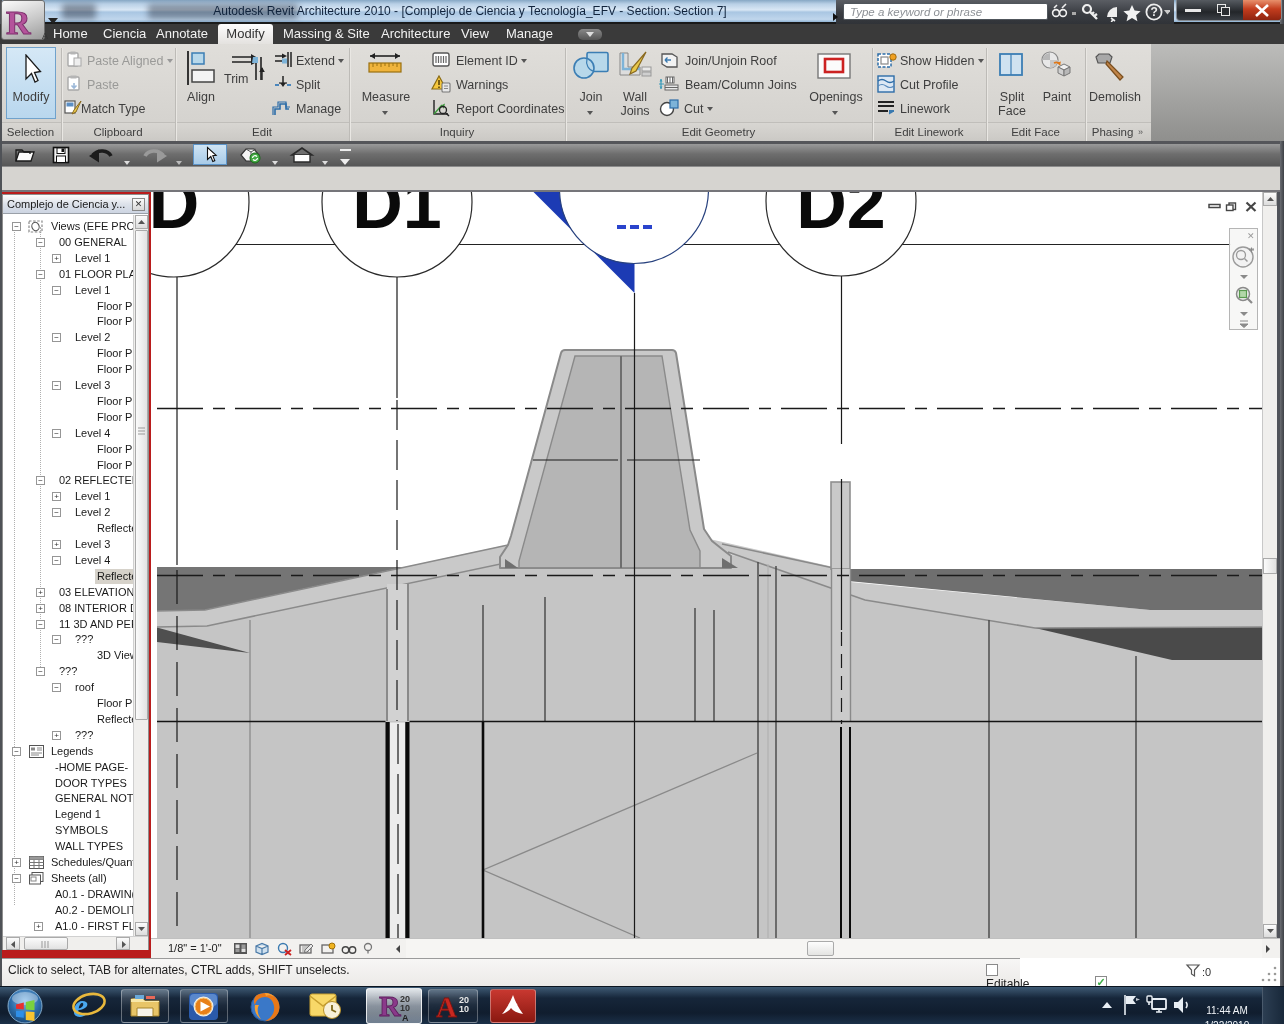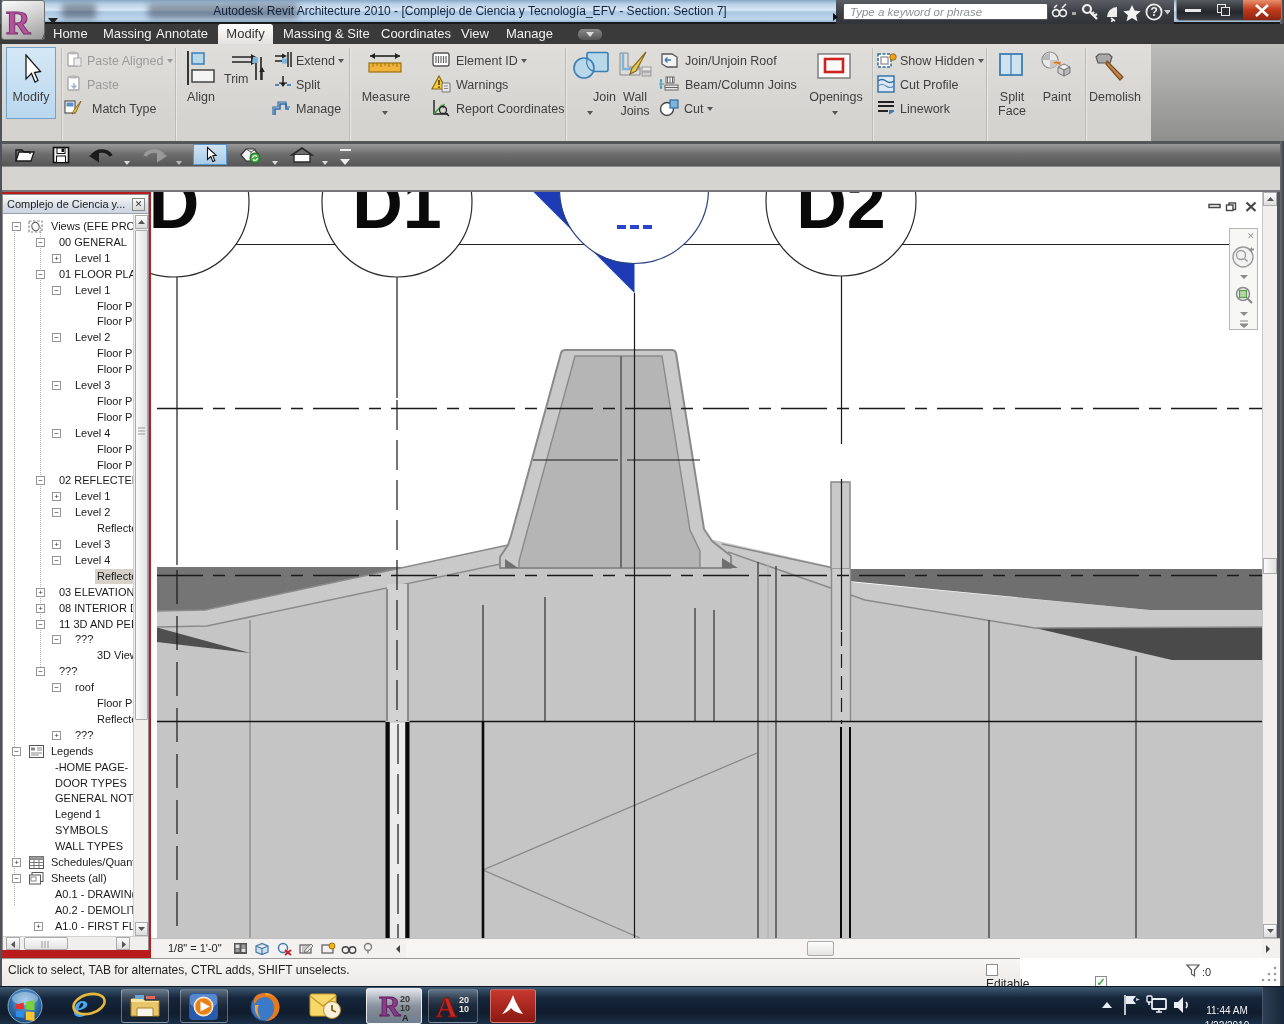--- a/index.html
+++ b/index.html
@@ -73,34 +73,45 @@
   <div style="position:absolute;left:40px;top:4px;width:9px;height:9px;border:1.5px solid #e8e8e8"></div>
   <div style="position:absolute;left:44px;top:7px;width:9px;height:9px;border:1.5px solid #e8e8e8;background:#2a2d31"></div>
   <div style="position:absolute;left:66px;top:0;width:38px;height:20px;background:linear-gradient(#e8906c,#c33d1e 45%,#8f2410);border-radius:0 0 3px 0"></div>
   <svg style="position:absolute;left:77px;top:3px" width="16" height="15" viewBox="0 0 16 15">
       <path d="M2 2 L14 13 M14 2 L2 13" stroke="#fff" stroke-width="2.6"></path>
     </svg>
 </div>
 
 <div class="abs" id="tabrow">
 <div class="tab" style="left:53px">Home</div>
-<div class="tab" style="left:103px">Massing</div>
+<div class="tab" style="left:103px">Ciencia</div>
 <div class="tab" style="left:156px">Annotate</div>
 <div id="tabsel" style="left:218px;width:55px">Modify</div>
 <div class="tab" style="left:283px">Massing &amp; Site</div>
-<div class="tab" style="left:381px">Coordinates</div>
+<div class="tab" style="left:381px">Architecture</div>
 <div class="tab" style="left:461px">View</div>
 <div class="tab" style="left:506px">Manage</div>
 <div style="position:absolute;left:578px;top:5px;width:24px;height:11px;background:linear-gradient(#888,#555);border-radius:5px">
       <span style="display:block;width:0;height:0;border-left:4px solid transparent;border-right:4px solid transparent;border-top:5px solid #ddd;margin:3px auto"></span>
     </div>
 </div>
 
 <div class="abs" id="ribbon">
 <div id="ribend"></div>
+<div id="plabels">
+<div class="plab" style="left:0px;width:61px">Selection</div>
+<div class="plab" style="left:61px;width:114px">Clipboard</div>
+<div class="plab" style="left:175px;width:174px">Edit</div>
+<div class="plab" style="left:349px;width:216px">Inquiry</div>
+<div class="plab" style="left:565px;width:307px">Edit Geometry</div>
+<div class="plab" style="left:872px;width:114px">Edit Linework</div>
+<div class="plab" style="left:986px;width:99px">Edit Face</div>
+<div class="plab" style="left:1085px;width:55px">Phasing</div>
+<div style="position:absolute;left:1138px;top:4px;font-size:9px;color:#555">»</div>
+</div>
 <div class="psep" style="left:61px"></div>
     <div class="psep" style="left:175px"></div>
     <div class="psep" style="left:349px"></div>
     <div class="psep" style="left:565px"></div>
     <div class="psep" style="left:872px"></div>
     <div class="psep" style="left:986px"></div>
     <div class="psep" style="left:1085px"></div>
 <div id="ribbonicons">
 
 <div style="position:absolute;left:6px;top:3px;width:50px;height:72px;background:linear-gradient(#d5e8f6,#b9d7ee);border:1px solid #70a2cc"></div>
@@ -119,21 +130,21 @@
         <rect x="2" y="2" width="11" height="13" rx="1" fill="#fff" stroke="#a8a8a8" stroke-width="1.4"></rect>
         <rect x="4.5" y="0.5" width="6" height="3" fill="#b5b5b5"></rect>
         <path d="M8 8 v5 M5.5 10.5 L8 13 L10.5 10.5" stroke="#9cb8d8" stroke-width="1.6" fill="none"></path>
       </svg>
 <div class="rtxt gtxt" style="left:87px;top:34px">Paste</div>
 <svg style="position:absolute;left:64px;top:55px" width="19" height="18" viewBox="0 0 19 18">
         <rect x="1" y="2" width="10" height="12" fill="#fff" stroke="#555" stroke-width="1.2"></rect>
         <rect x="2.5" y="3.5" width="7" height="4" fill="#5b8ec4"></rect>
         <path d="M17 2 L10 11 L8 15 L12 13 Z" fill="#e8c84a" stroke="#8a6a20" stroke-width="1"></path>
       </svg>
-<div class="rtxt" style="left:92px;top:58px">Match Type</div>
+<div class="rtxt" style="left:81px;top:58px">Match Type</div>
 
 <svg style="position:absolute;left:185px;top:6px" width="32" height="36" viewBox="0 0 32 36">
         <path d="M3 1 V35" stroke="#222" stroke-width="1.8"></path>
         <rect x="7" y="3" width="12" height="11" fill="#b8d8ea" stroke="#3b7eb4" stroke-width="1.5"></rect>
         <rect x="7" y="20" width="22" height="12" fill="#f4f4f4" stroke="#444" stroke-width="1.5"></rect>
       </svg>
 <div class="rtxt" style="left:176px;top:46px;width:50px;text-align:center">Align</div>
 <svg style="position:absolute;left:231px;top:6px" width="34" height="36" viewBox="0 0 34 36">
         <path d="M1 7 H20 M1 12 H20" stroke="#222" stroke-width="1.6"></path>
         <path d="M20 4 l6 3.5 -6 3.5z M20 9 l6 3 -6 3z" fill="#222"></path>
@@ -192,21 +203,21 @@
         <circle cx="12" cy="11" r="3.5" fill="none" stroke="#222" stroke-width="1.3"></circle>
         <path d="M15 14 l3 3" stroke="#222" stroke-width="1.5"></path>
       </svg>
 <div class="rtxt" style="left:456px;top:58px">Report Coordinates</div>
 
 <svg style="position:absolute;left:572px;top:7px" width="38" height="28" viewBox="0 0 38 28">
         <rect x="15" y="1.5" width="21" height="19" rx="1.5" fill="#b8d8ea" stroke="#3b7eb4" stroke-width="1.6"></rect>
         <circle cx="12" cy="17" r="10" fill="#b8d8ea" stroke="#3b7eb4" stroke-width="1.6"></circle>
         <path d="M15 8 a10 10 0 0 0 7 12.5" fill="none" stroke="#3b7eb4" stroke-width="1.2"></path>
       </svg>
-<div class="rtxt" style="left:566px;top:46px;width:50px;text-align:right">Join</div>
+<div class="rtxt" style="left:566px;top:46px;width:50px;text-align:center">Join</div>
 <div style="position:absolute;left:587px;top:59px"><span class="caret"></span></div>
 <svg style="position:absolute;left:618px;top:7px" width="34" height="28" viewBox="0 0 34 28">
         <path d="M2 2 h8 v14 h12 v8 H2 Z" fill="#ddd" stroke="#888" stroke-width="1"></path>
         <path d="M5 2 v16 h17" fill="none" stroke="#7db3d8" stroke-width="2.4"></path>
         <path d="M28 1 L14 17 L12 23 L18 20 Z" fill="#e8c84a" stroke="#8a6a20" stroke-width="1.2"></path>
         <rect x="24" y="16" width="9" height="4" fill="#e8e8e8" stroke="#999"></rect>
         <rect x="24" y="21" width="9" height="4" fill="#cfcfcf" stroke="#999"></rect>
       </svg>
 <div class="rtxt" style="left:613px;top:46px;width:44px;text-align:center">Wall<br>Joins</div>
 

